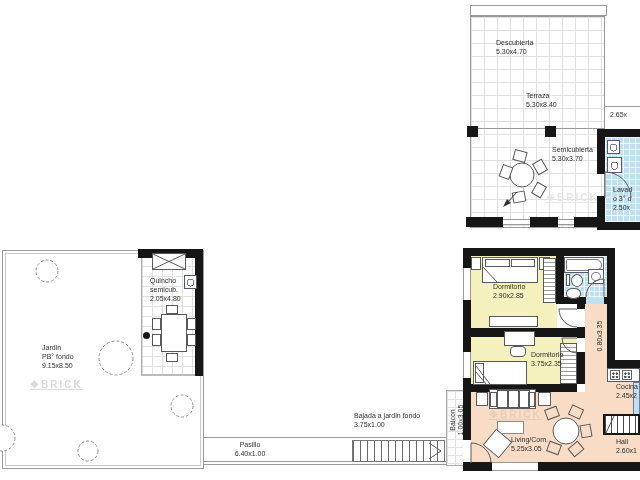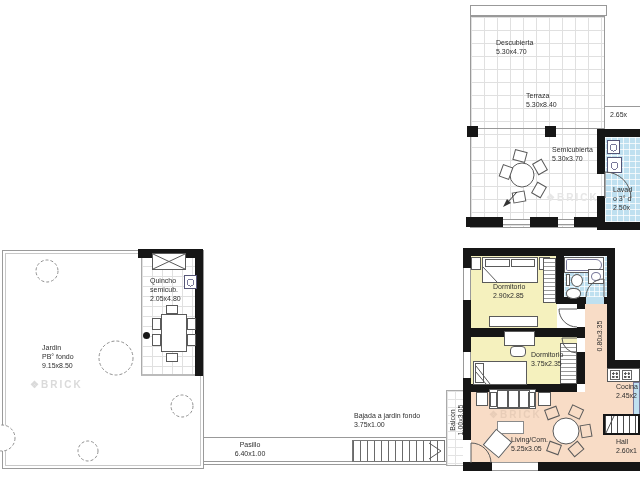--- a/index.html
+++ b/index.html
@@ -30,21 +30,21 @@
   .treads6{background-image:repeating-linear-gradient(90deg,#4a4a4a 0 1px,transparent 1px 6px);}
   .window{position:absolute;background:#fff;border-left:1px solid #999;border-right:1px solid #999;box-sizing:border-box;}
   .hwindow{position:absolute;background:#fff;border-top:1px solid #999;border-bottom:1px solid #999;box-sizing:border-box;}
   .burner{position:absolute;background:#fff;border:1px solid #666;box-sizing:border-box;
     background-image:radial-gradient(circle at 30% 32%,#555 1px,transparent 1.4px),
     radial-gradient(circle at 72% 32%,#555 1px,transparent 1.4px),
     radial-gradient(circle at 30% 74%,#555 1px,transparent 1.4px),
     radial-gradient(circle at 72% 74%,#555 1px,transparent 1.4px);}
   .appliance{position:absolute;background:#fff;border:1px solid #557;box-sizing:border-box;
     background-image:radial-gradient(circle at 50% 55%,transparent 3px,#779 3px,#779 4px,transparent 4px);}
-  .wm{position:absolute;font-size:10px;font-weight:bold;letter-spacing:2px;color:#dadada;white-space:nowrap;}
+  .wm{position:absolute;font-size:10px;font-weight:bold;letter-spacing:2px;color:#dadada;white-space:nowrap;text-decoration:underline;}
   svg.overlay{position:absolute;left:0;top:0;pointer-events:none;}
 </style>
 </head>
 <body>
 
 <div id="plan">
 
   <div class="abs" style="left:470px;top:5px;width:137px;height:11px;border:1px solid #999;background:#fff;"></div>
   <div class="abs t13" style="left:470px;top:16px;width:135px;height:212px;border:1px solid #999;"></div>
   <div class="abs" style="left:604px;top:106px;width:36px;height:1px;background:#999;"></div>

